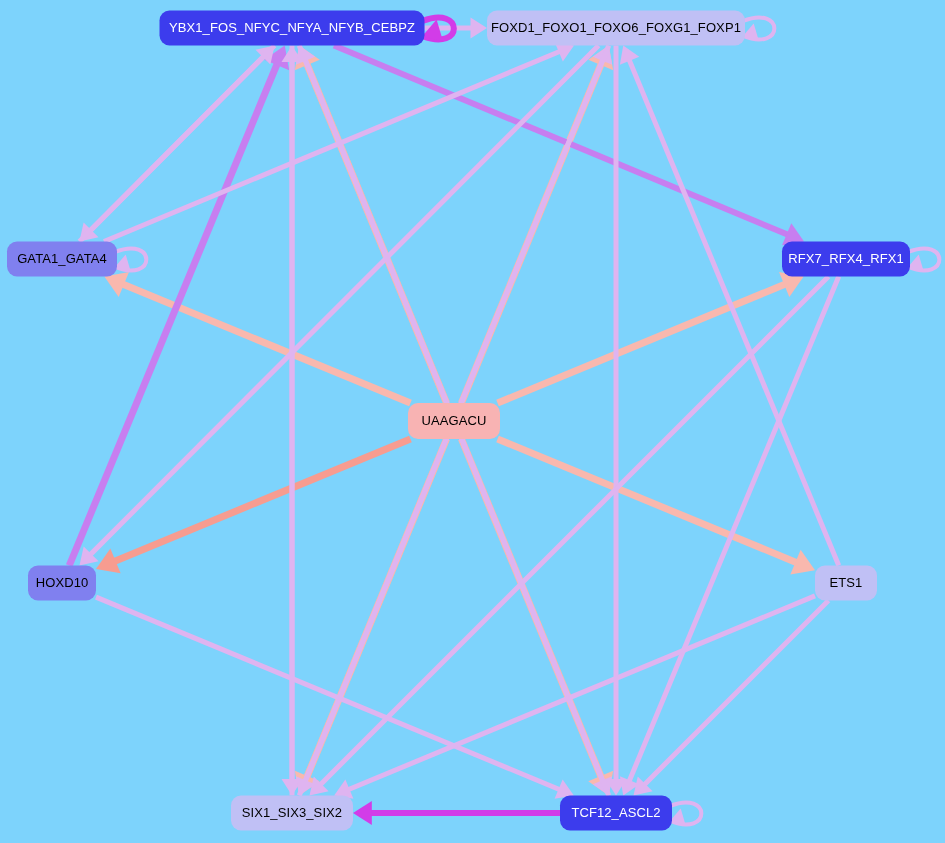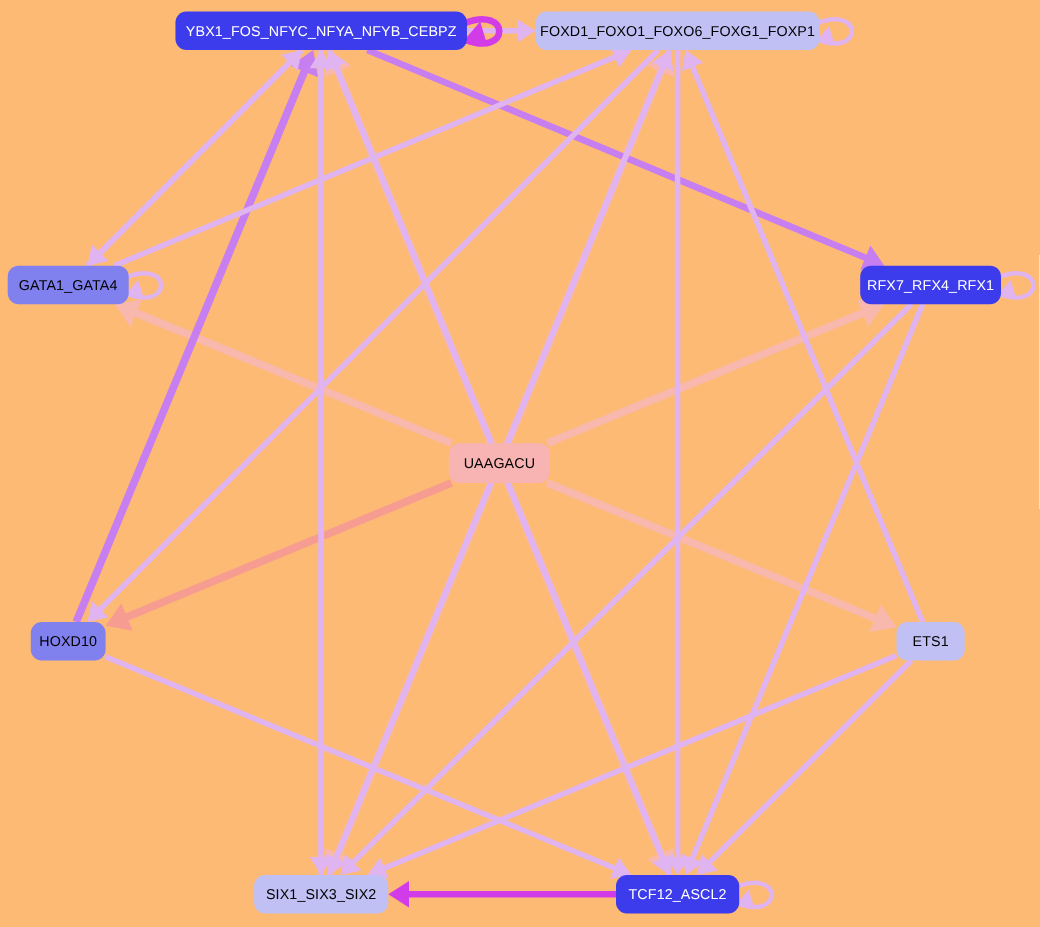--- a/index.html
+++ b/index.html
@@ -10,21 +10,21 @@
   body {
     width: 945px;
     height: 843px;
     font-family: "Liberation Sans", sans-serif;
     overflow: hidden;
   }
   #graph-root {
     position: relative;
     width: 945px;
     height: 843px;
-    background: #fdba74;
+    background: #7dd3fc;
   }
   svg#network-canvas {
     position: absolute;
     top: 0; left: 0;
     width: 945px;
     height: 843px;
     display: block;
   }
   .node-label {
     font-family: "Liberation Sans", sans-serif;

